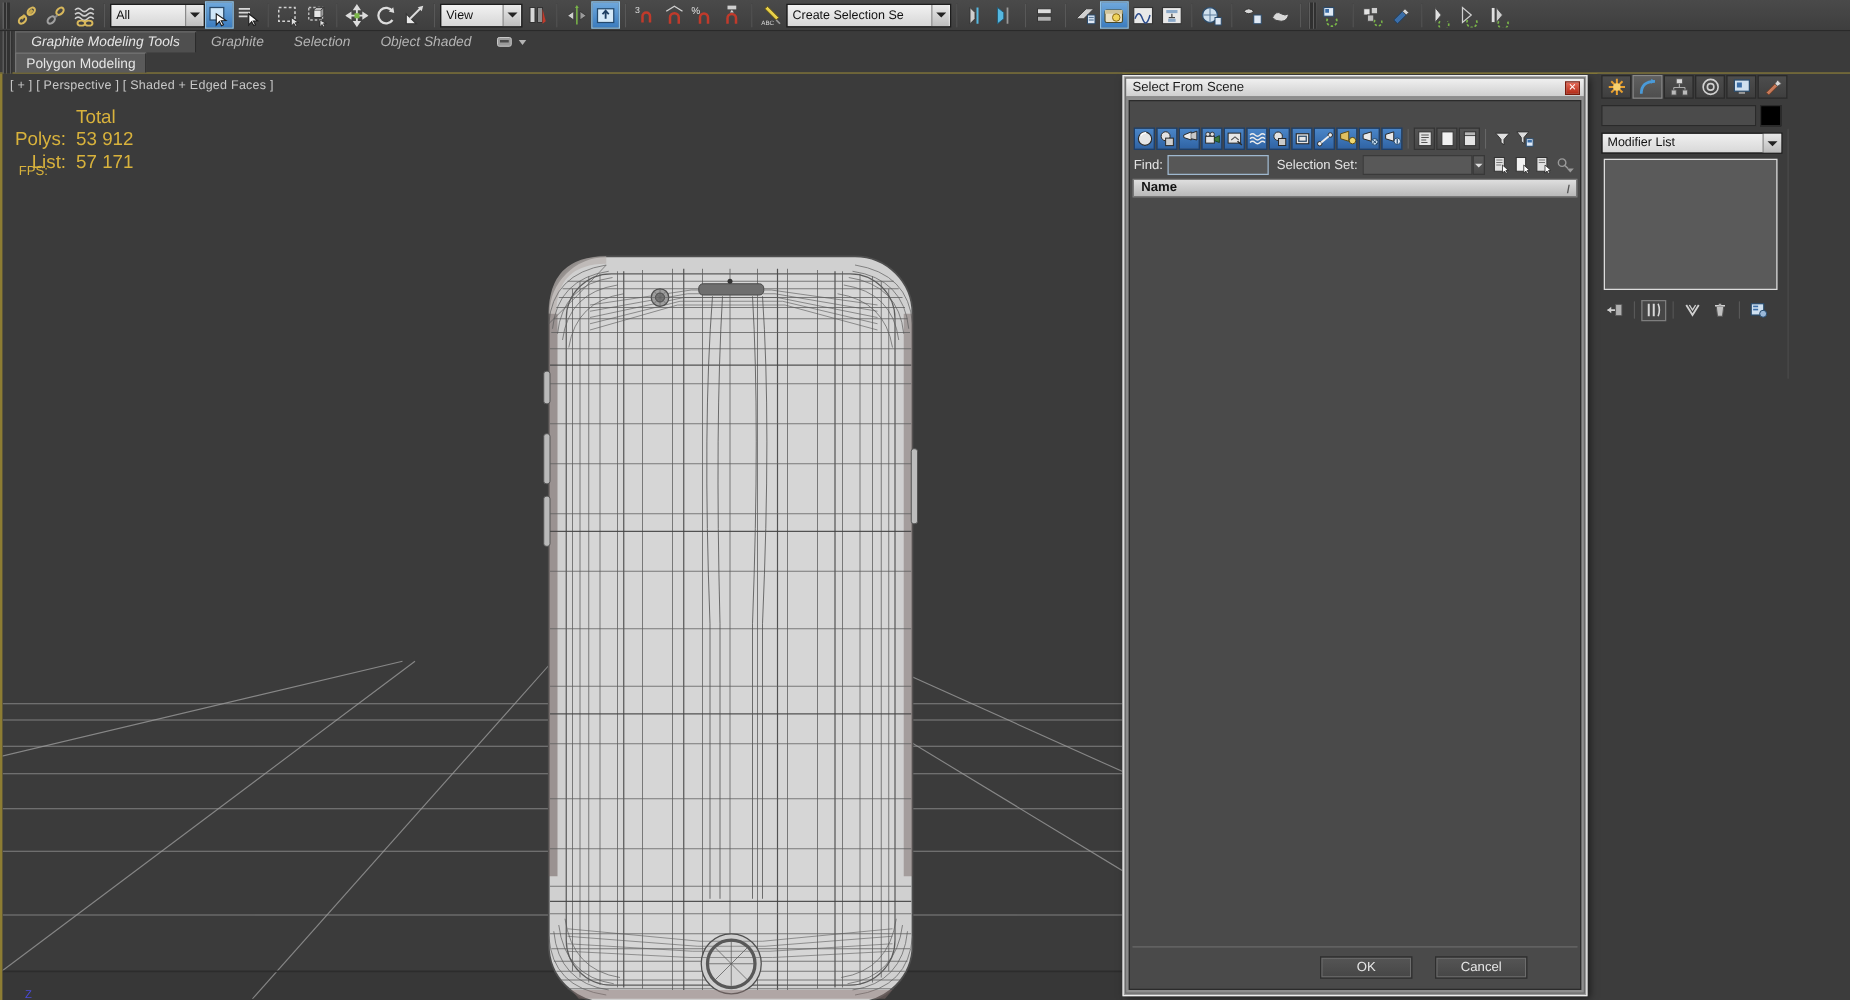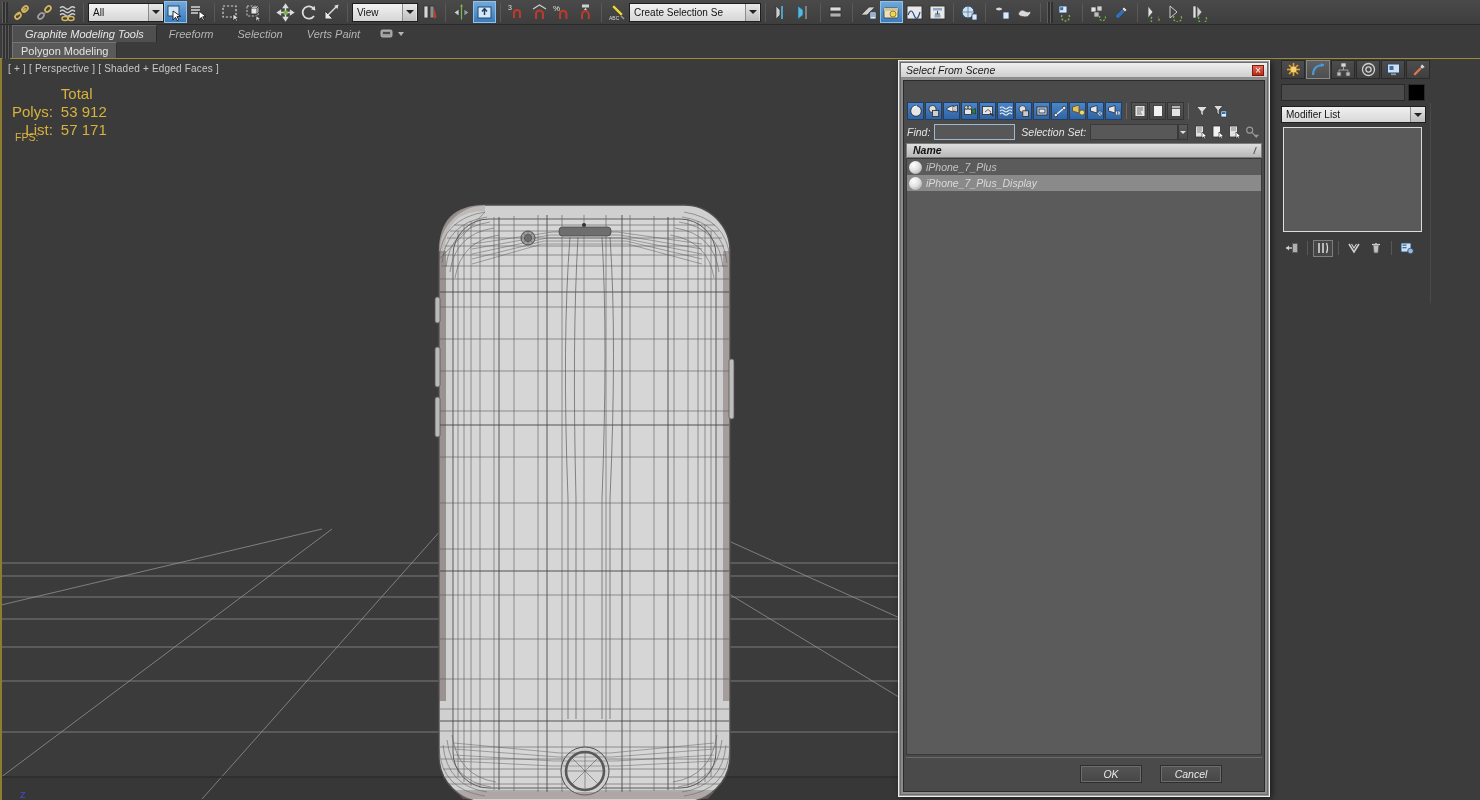--- a/index.html
+++ b/index.html
@@ -150,21 +150,20 @@
     position:absolute; left:152px; top:44px; width:48px; height:200px;
     background:#3c3c3c; border-left:1px solid #4a4a4a;
   }
 
   
   .dlg {
     position:absolute; left:898px; top:60px; width:372px; height:737px;
     background:#9a9a9a;
     border:1px solid #efefef;
     box-shadow: 2px 2px 6px rgba(0,0,0,0.55);
-    font-style: italic;
   }
   .dlg-inner { position:absolute; inset:1px; background:#8e8e8e; border:1px solid #6c6c6c; }
   .dlg-title {
     position:absolute; left:0; top:0; right:0; height:15px;
     background: linear-gradient(#f0f0f0,#cfcfcf);
     border-bottom:1px solid #8a8a8a;
     display:flex; align-items:center; padding-left:5px;
     font-size:10.5px; color:#1a1a1a;
   }
   .dlg-close {
@@ -238,21 +237,21 @@
   }
   .lrow .nm { font-size:10.5px; color:#c3c3c3; white-space:nowrap; }
   .lrow.sel .nm { color:#d9d9d9; }
 
   .dlg-footer {
     position:absolute; left:2px; right:2px; bottom:2px; height:32px;
     background:#4a4a4a; border-top:1px solid #6a6a6a;
     display:flex; align-items:center; justify-content:flex-end; padding-right:40px; gap:18px;
   }
   .btn {
-    width:62px; height:18px; background:linear-gradient(#555,#464646);
+    width:74px; height:18px; background:linear-gradient(#555,#464646);
     border:1px solid #2e2e2e; box-shadow: inset 0 0 0 1px #6d6d6d;
     font-size:10.5px; color:#e8e8e8; display:flex; align-items:center; justify-content:center;
   }
   .dlg-leftgrip {
     position:absolute; left:0px; top:17px; width:3px; bottom:2px;
     background: #8a8a8a;
   }
 </style>
 </head>
 <body>
@@ -527,27 +526,27 @@
     </div>
   </div>
 
   <div class="ribbon">
     <div class="rib-grip"></div>
     <div class="rib-tabs">
       <div class="rib-tab active">
         <span>Graphite Modeling Tools</span>
       </div>
       <div class="rib-tab">
-        <span>Freeform</span>
+        <span>Graphite</span>
       </div>
       <div class="rib-tab">
         <span>Selection</span>
       </div>
       <div class="rib-tab">
-        <span>Verts Paint</span>
+        <span>Object Shaded</span>
       </div>
       <div class="rib-tab-icon">
         <svg width="15" height="12" viewBox="0 0 15 12">
           <rect x="1" y="2" width="11" height="7" rx="1.4" fill="#9a9a9a" stroke="#c8c8c8" stroke-width="0.8"></rect>
           <rect x="3" y="4" width="7" height="2" fill="#4a4a4a"></rect>
         </svg>
         <span style="border-left:3px solid transparent;border-right:3px solid transparent;border-top:4px solid #b4b4b4;"></span>
       </div>
     </div>
     <div class="rib-sub">
@@ -1035,30 +1034,20 @@
               <path d="M9 10 L15 10 L12 13.5 Z" fill="#9a9a9a"></path>
             </svg>
           </div>
         </div>
 
         <div class="dlg-listhdr">
           <span>Name</span>
           <span class="sortmark">/</span>
         </div>
 
-        <div class="dlg-list">
-          <div class="lrow">
-            <span class="sph"></span>
-            <span class="nm">iPhone_7_Plus</span>
-          </div>
-          <div class="lrow sel">
-            <span class="sph"></span>
-            <span class="nm">iPhone_7_Plus_Display</span>
-          </div>
-        </div>
 
         <div class="dlg-footer">
           <div class="btn">OK</div>
           <div class="btn">Cancel</div>
         </div>
 
       </div>
     </div>
   </div>
 

